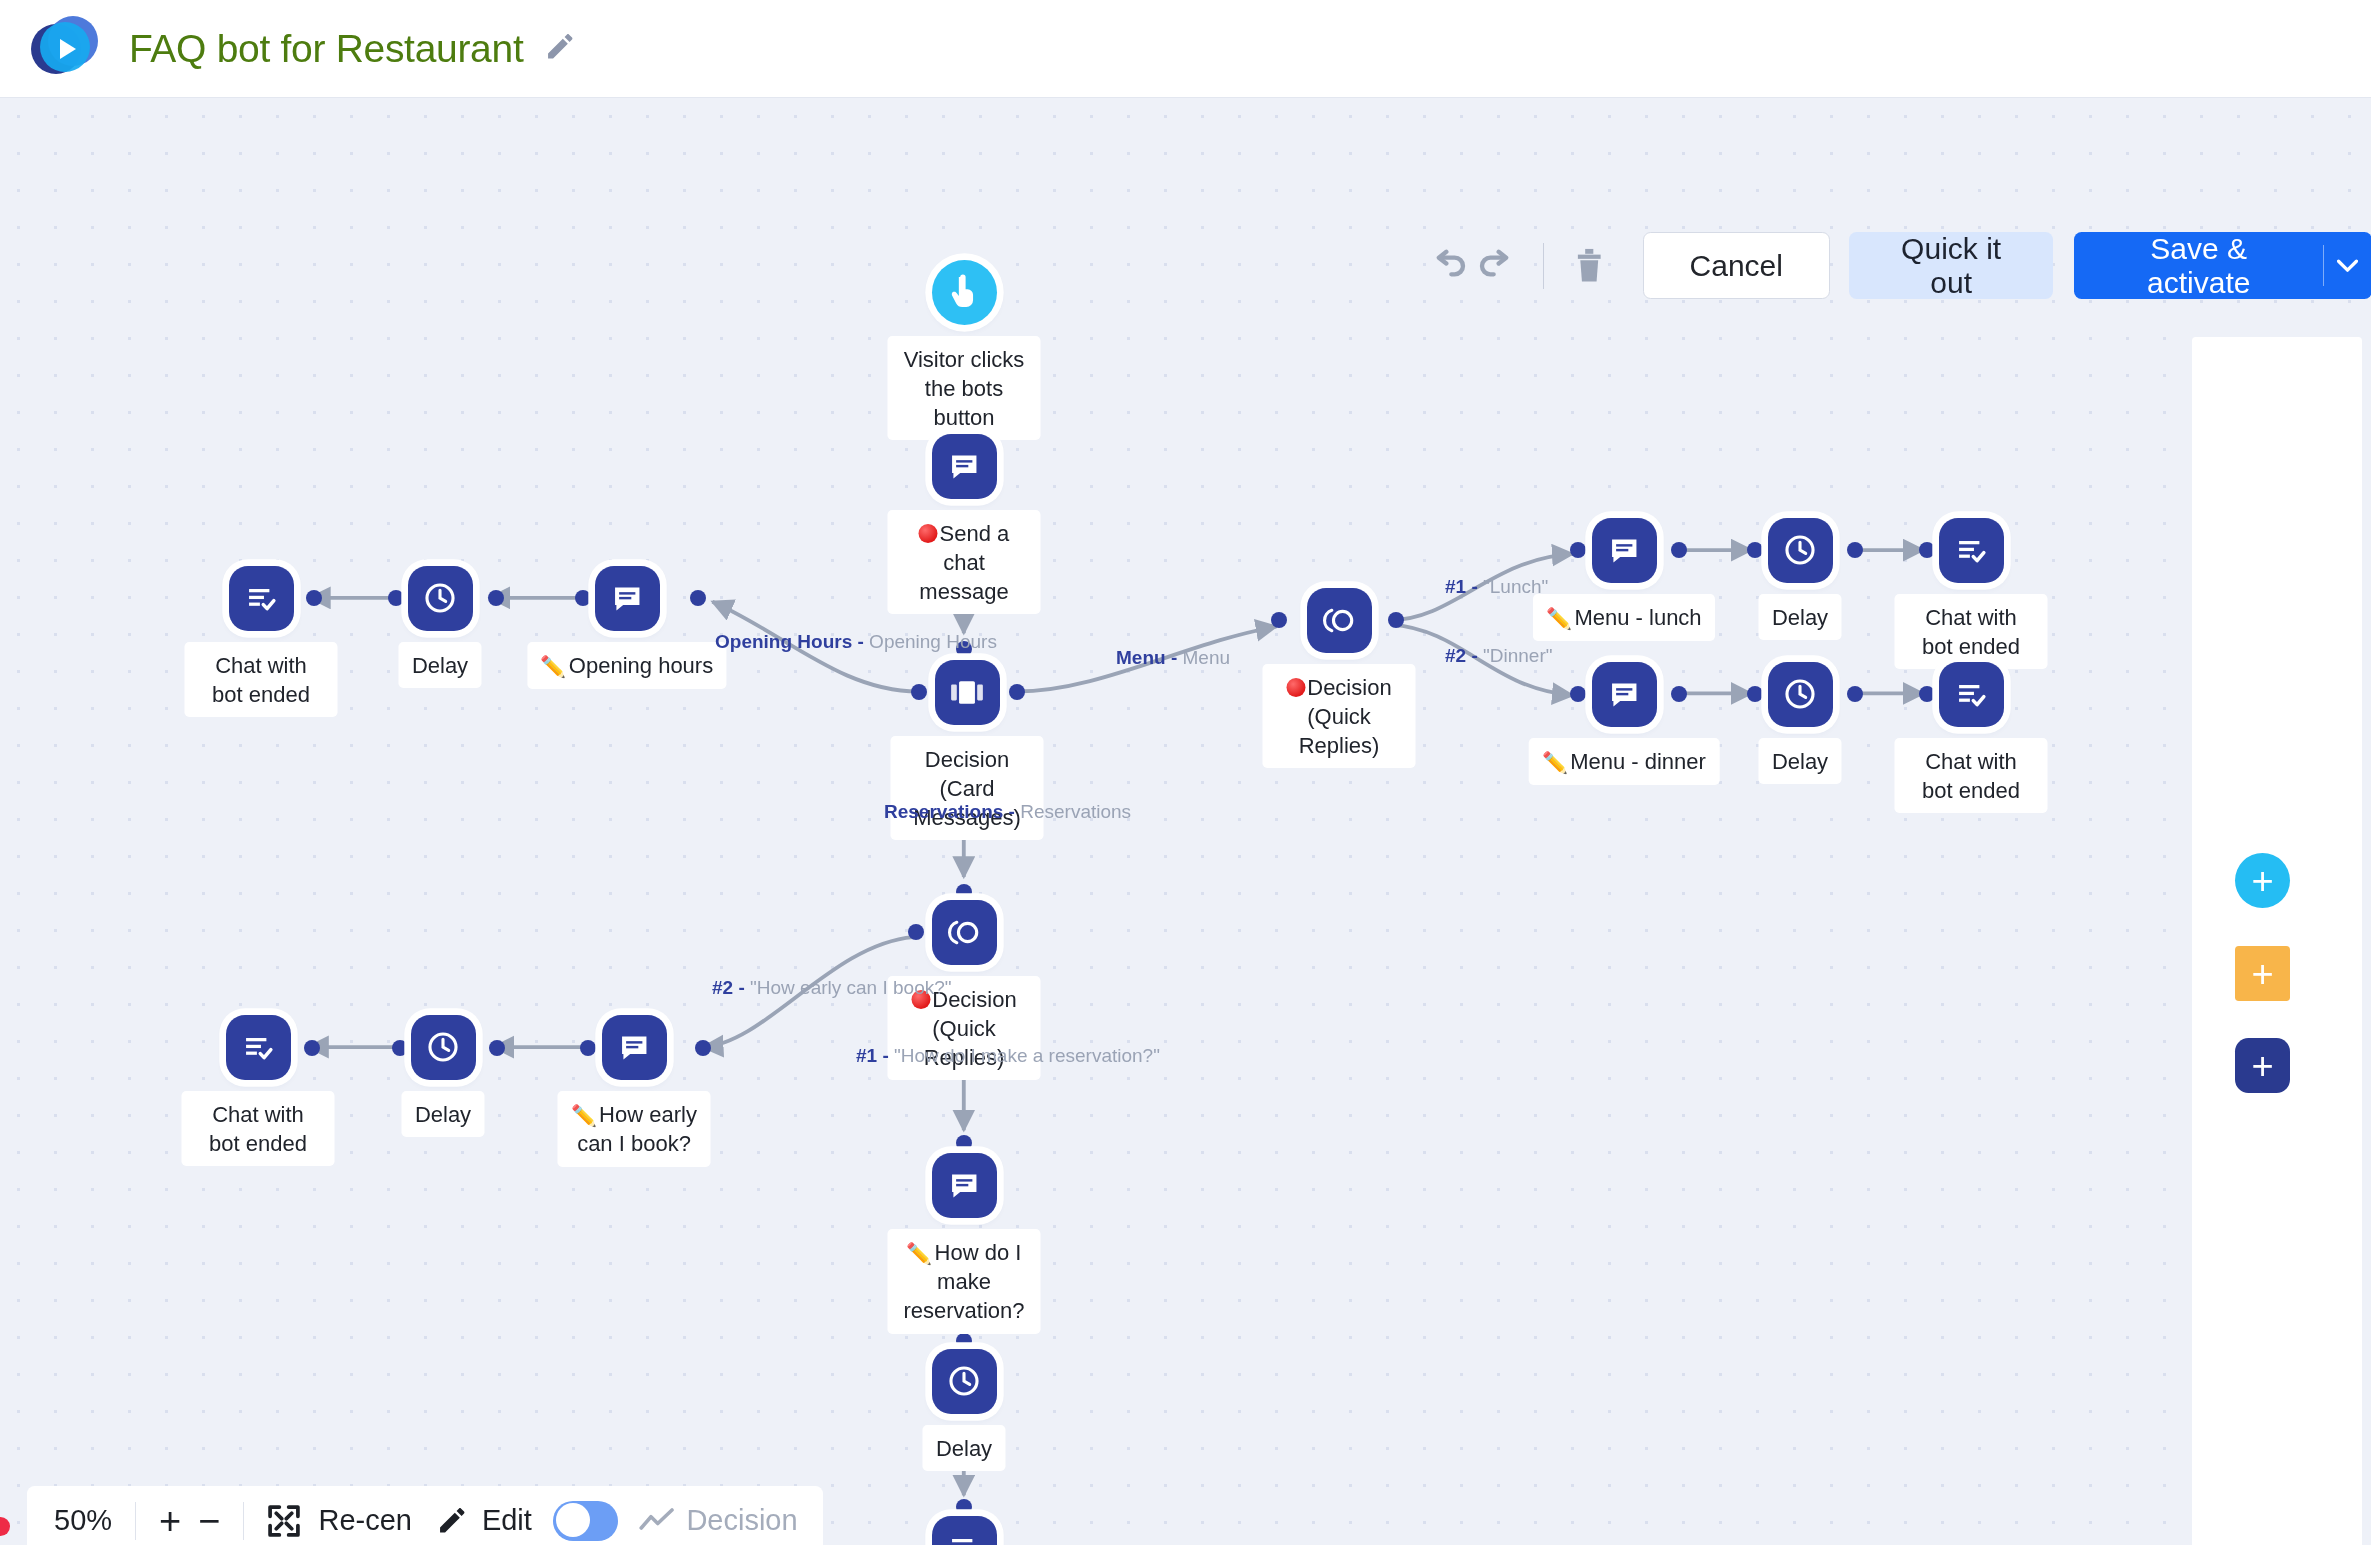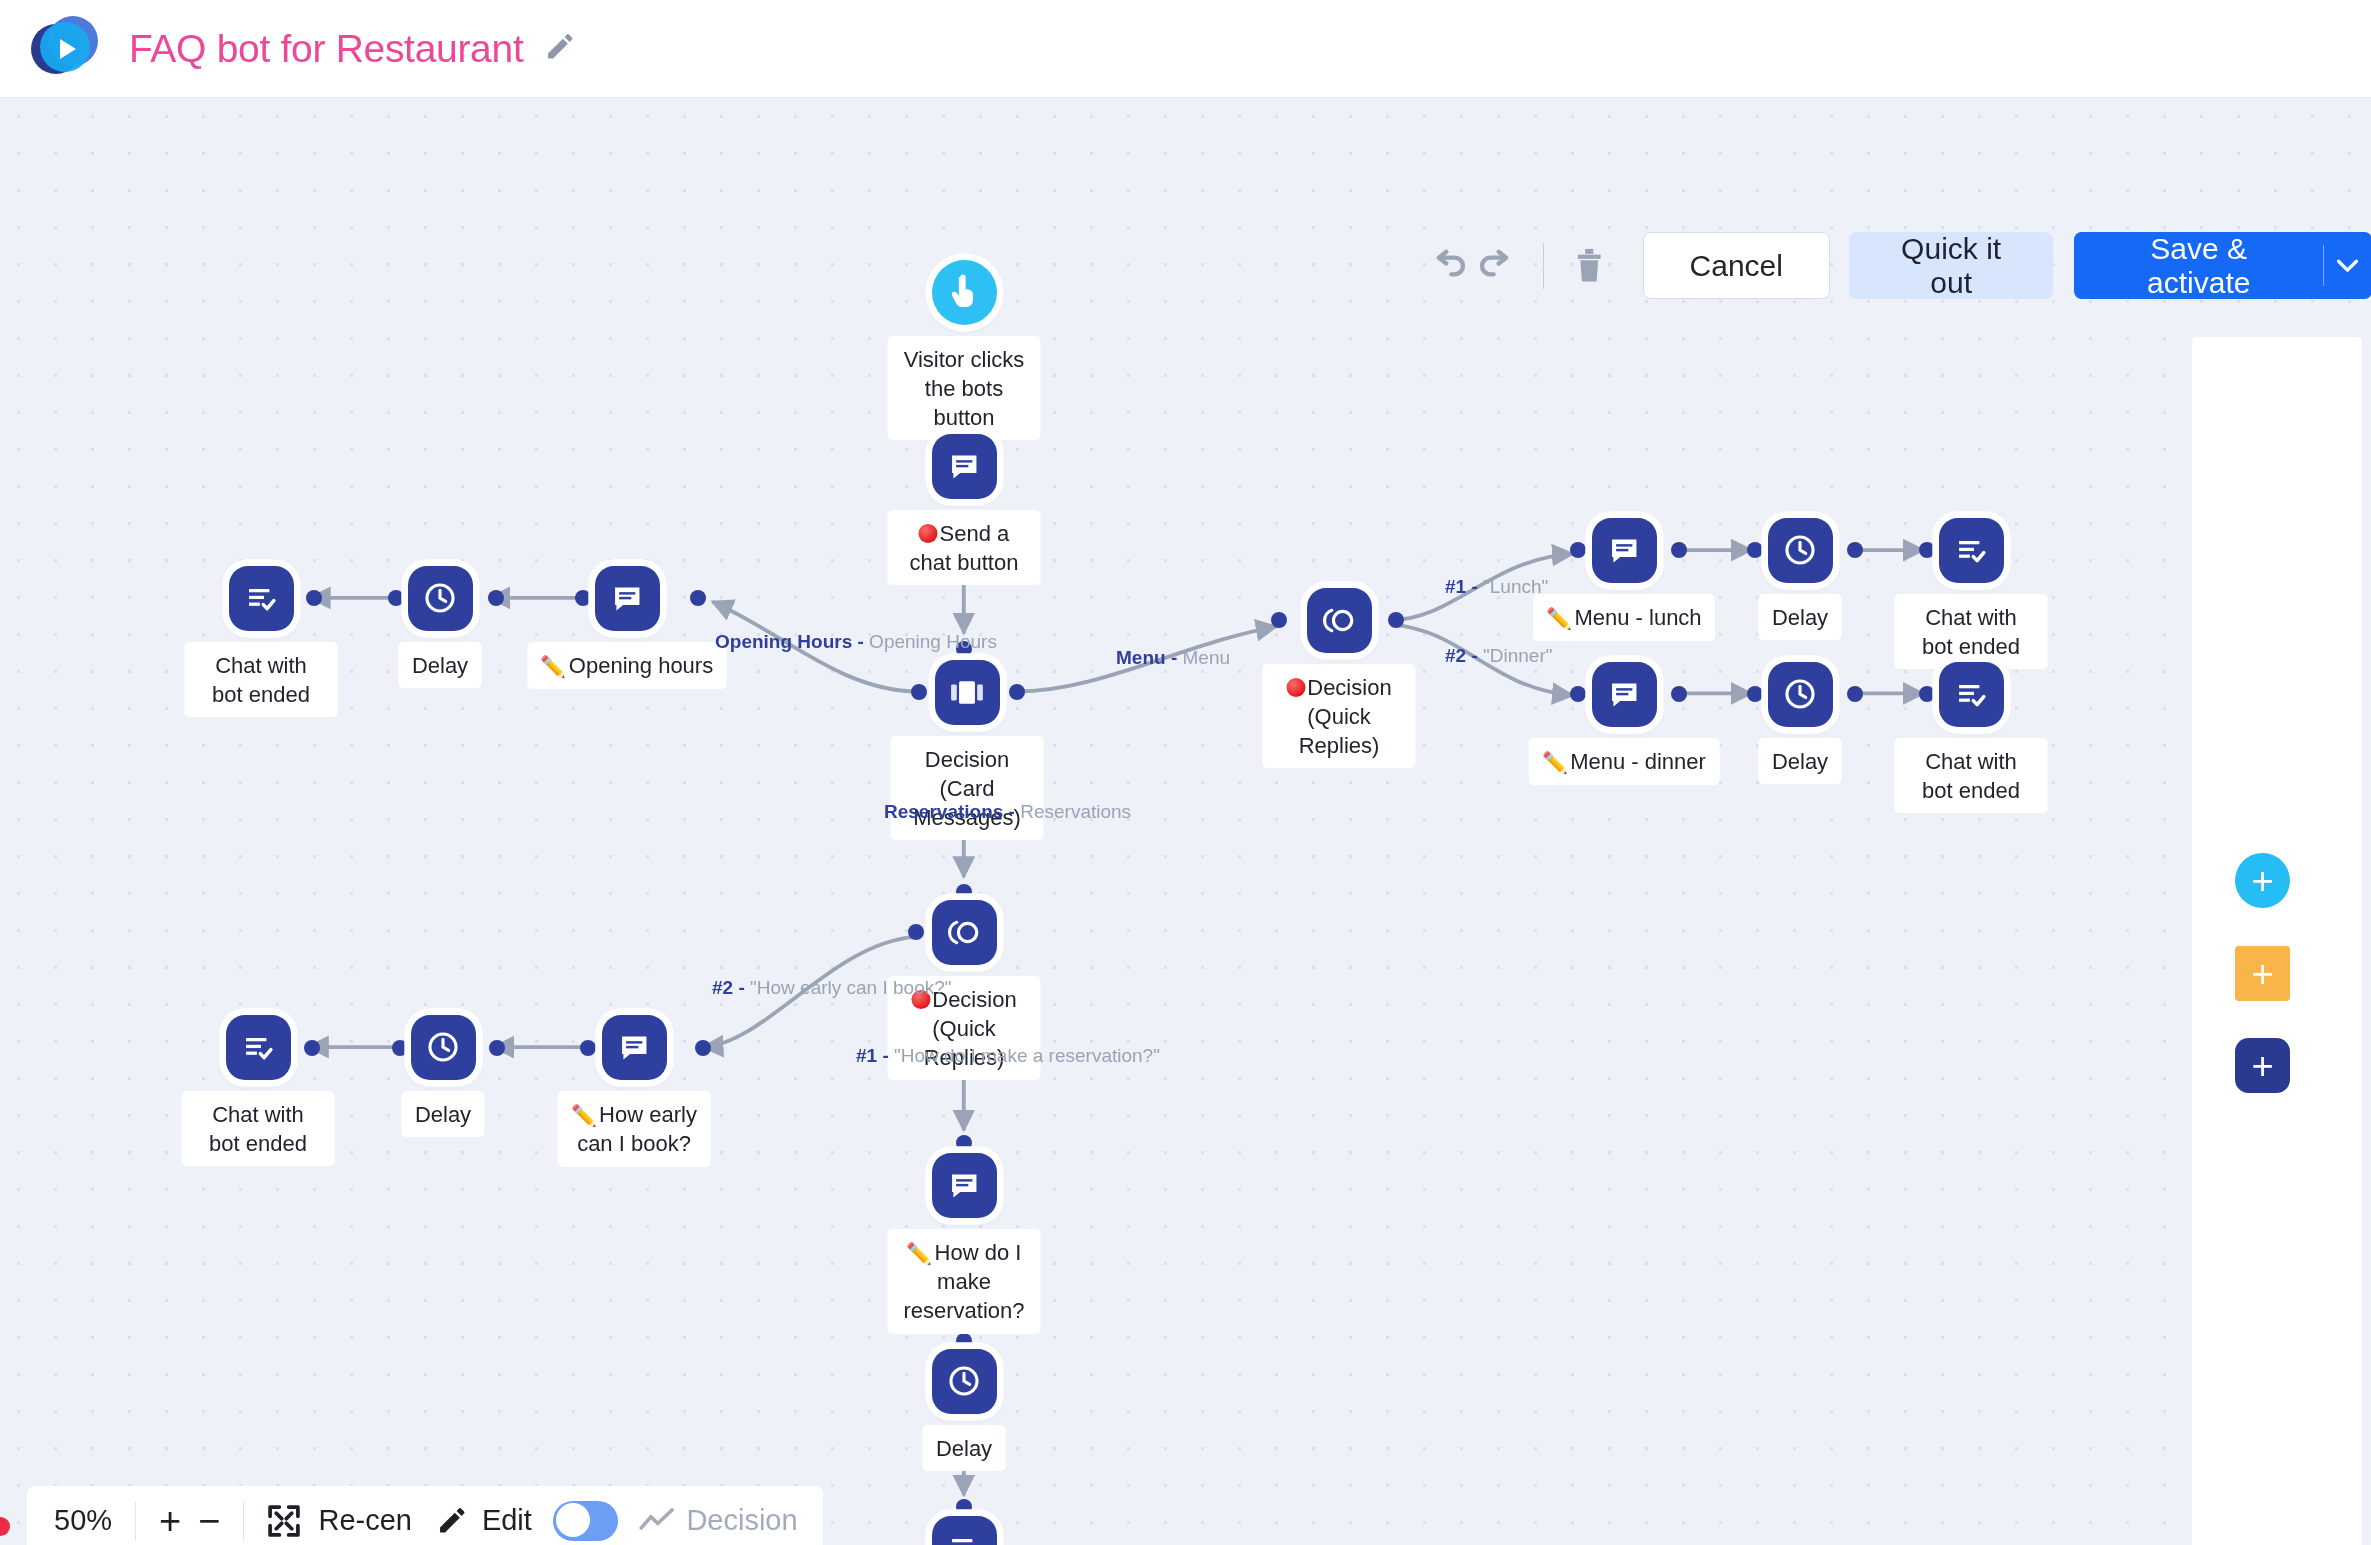--- a/index.html
+++ b/index.html
@@ -16,21 +16,21 @@
     background:#ffffff; border-bottom:1px solid #e3e7f0;
     display:flex; align-items:center; z-index:50;
   }
   .logo{ margin-left:29px; width:69px; height:69px; position:relative; }
   .logo .c1{ position:absolute; left:1.9px; top:9.6px; width:50px; height:50px; border-radius:50%; background:#2a3a8f; }
   .logo .c2{ position:absolute; left:19px; top:1.9px; width:50px; height:50px; border-radius:50%; background:#3f6fd8; opacity:.92; }
   .logo .c3{ position:absolute; left:10.5px; top:7.6px; width:50px; height:50px; border-radius:50%; background:#17a9f0; opacity:.92; }
   .logo .play{ position:absolute; left:31px; top:25px; width:0; height:0;
      border-left:16.3px solid #ffffff; border-top:10.5px solid transparent; border-bottom:10.5px solid transparent; }
 
-  .title{ margin-left:31px; font-size:39px; color:#ec4899; letter-spacing:-0.3px; white-space:nowrap; }
+  .title{ margin-left:31px; font-size:39px; color:#4d7c0f; letter-spacing:-0.3px; white-space:nowrap; }
   .pencil-title{ margin-left:21px; display:inline-block; }
 
   .header-right{ margin-left:auto; display:flex; align-items:center; gap:32.5px; margin-right:36px; }
   .news-icon{ position:relative; width:42px; height:38px; }
   .news-dot{ position:absolute; right:-1.9px; top:-2.9px; width:13.4px; height:13.4px; border-radius:50%; background:#f5a623; }
   .ring{ width:42px; height:42px; border-radius:50%; border:5.7px solid #8b95ab; border-top-color:#f5a623; border-right-color:#f5a623; transform:rotate(25deg); }
   .upgrade-btn{
     border:2.9px solid #e39a2c; color:#e39a2c; background:#fff;
     border-radius:5.7px; padding:13.4px 38px; font-size:29px; cursor:pointer;
     font-family:"Liberation Sans", sans-serif;
@@ -235,21 +235,21 @@
 
   <div class="node" style="left:964px;top:368px">
     <div class="node-ico">
       <svg width="32.5" height="32.5" viewBox="0 0 24 24">
           <path d="M3 4h18v13H9l-5 4v-4H3z" fill="#fff"></path>
           <rect x="6" y="7.5" width="12" height="1.8" fill="#2f3f9e"></rect>
           <rect x="6" y="11" width="9" height="1.8" fill="#2f3f9e"></rect>
         </svg>
     </div>
     <div class="node-label two">
-      <span class="dot-red"></span><span>Send a chat button</span>
+      <span class="dot-red"></span><span>Send a chat message</span>
     </div>
   </div>
 
   <div class="node" style="left:967px;top:594px">
     <div class="node-ico">
       <svg width="34" height="29" viewBox="0 0 30 24">
           <rect x="1" y="5" width="5" height="14" rx="1" fill="#fff" opacity=".85"></rect>
           <rect x="24" y="5" width="5" height="14" rx="1" fill="#fff" opacity=".85"></rect>
           <rect x="8" y="2" width="14" height="20" rx="1.5" fill="#fff"></rect>
         </svg>

